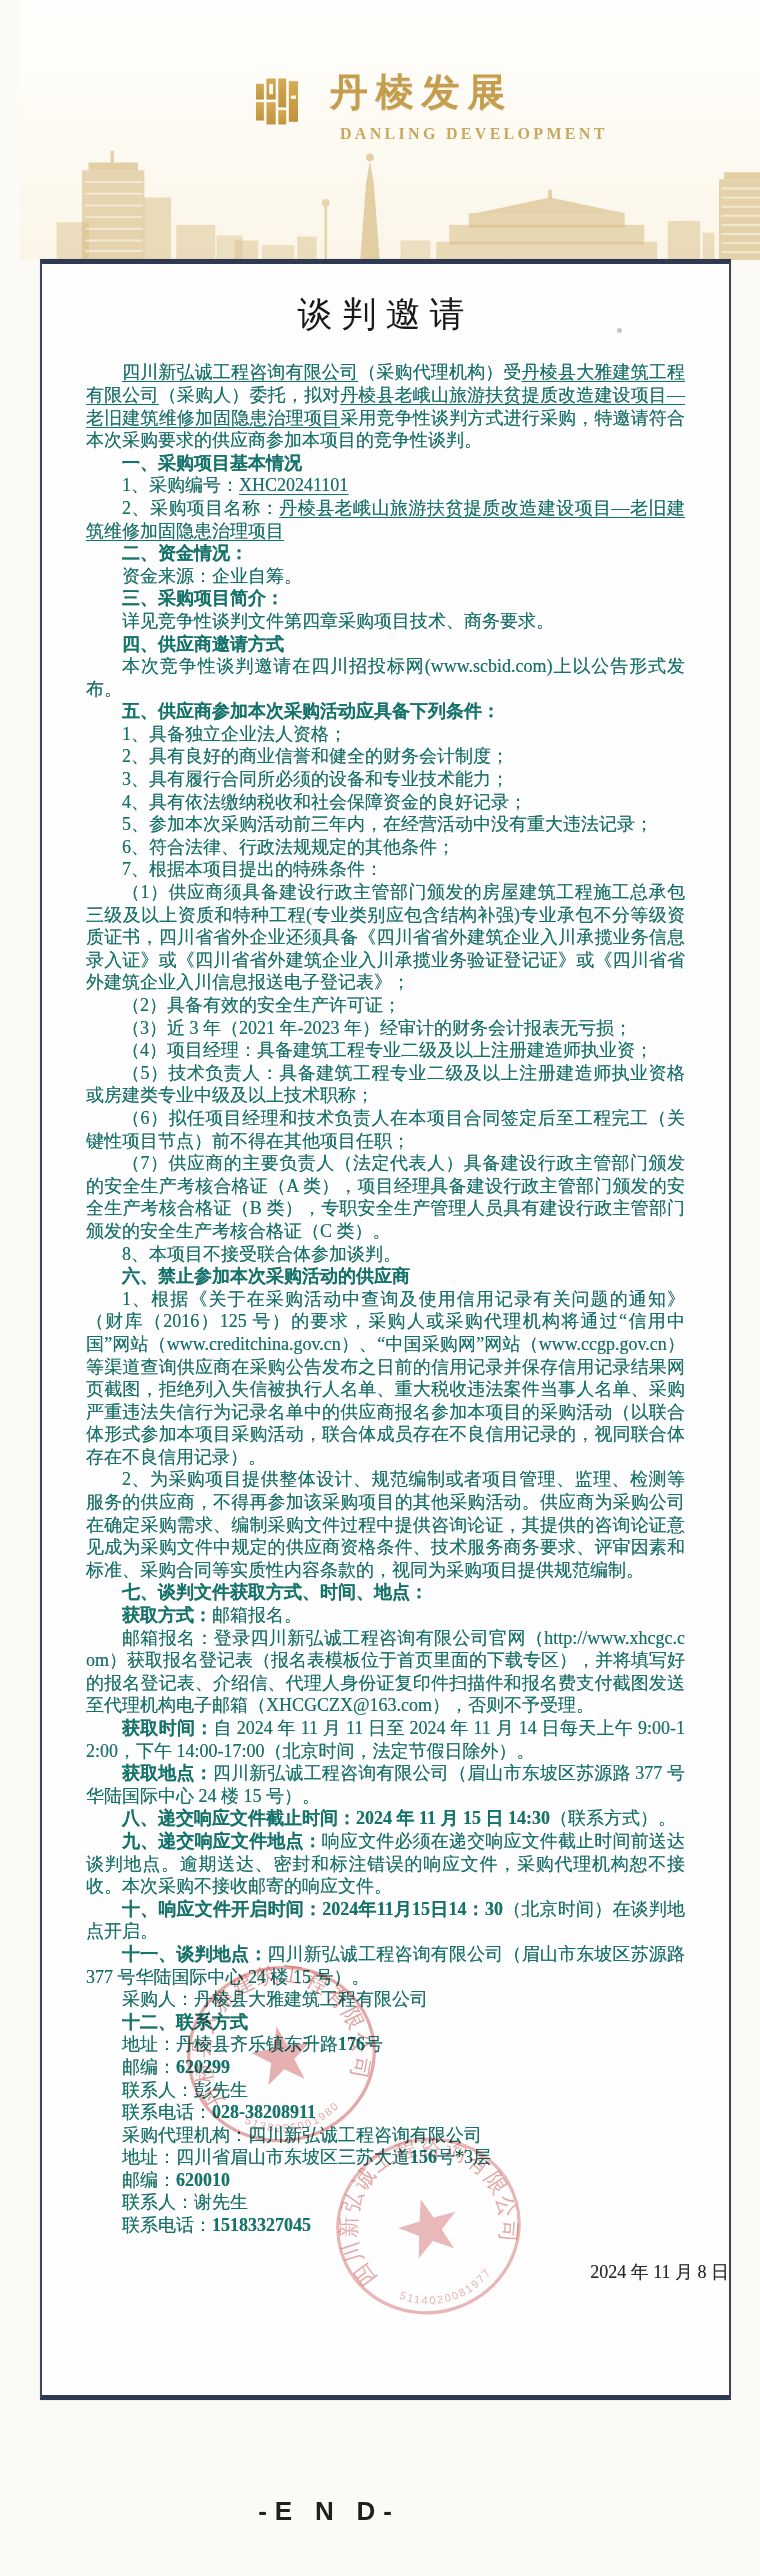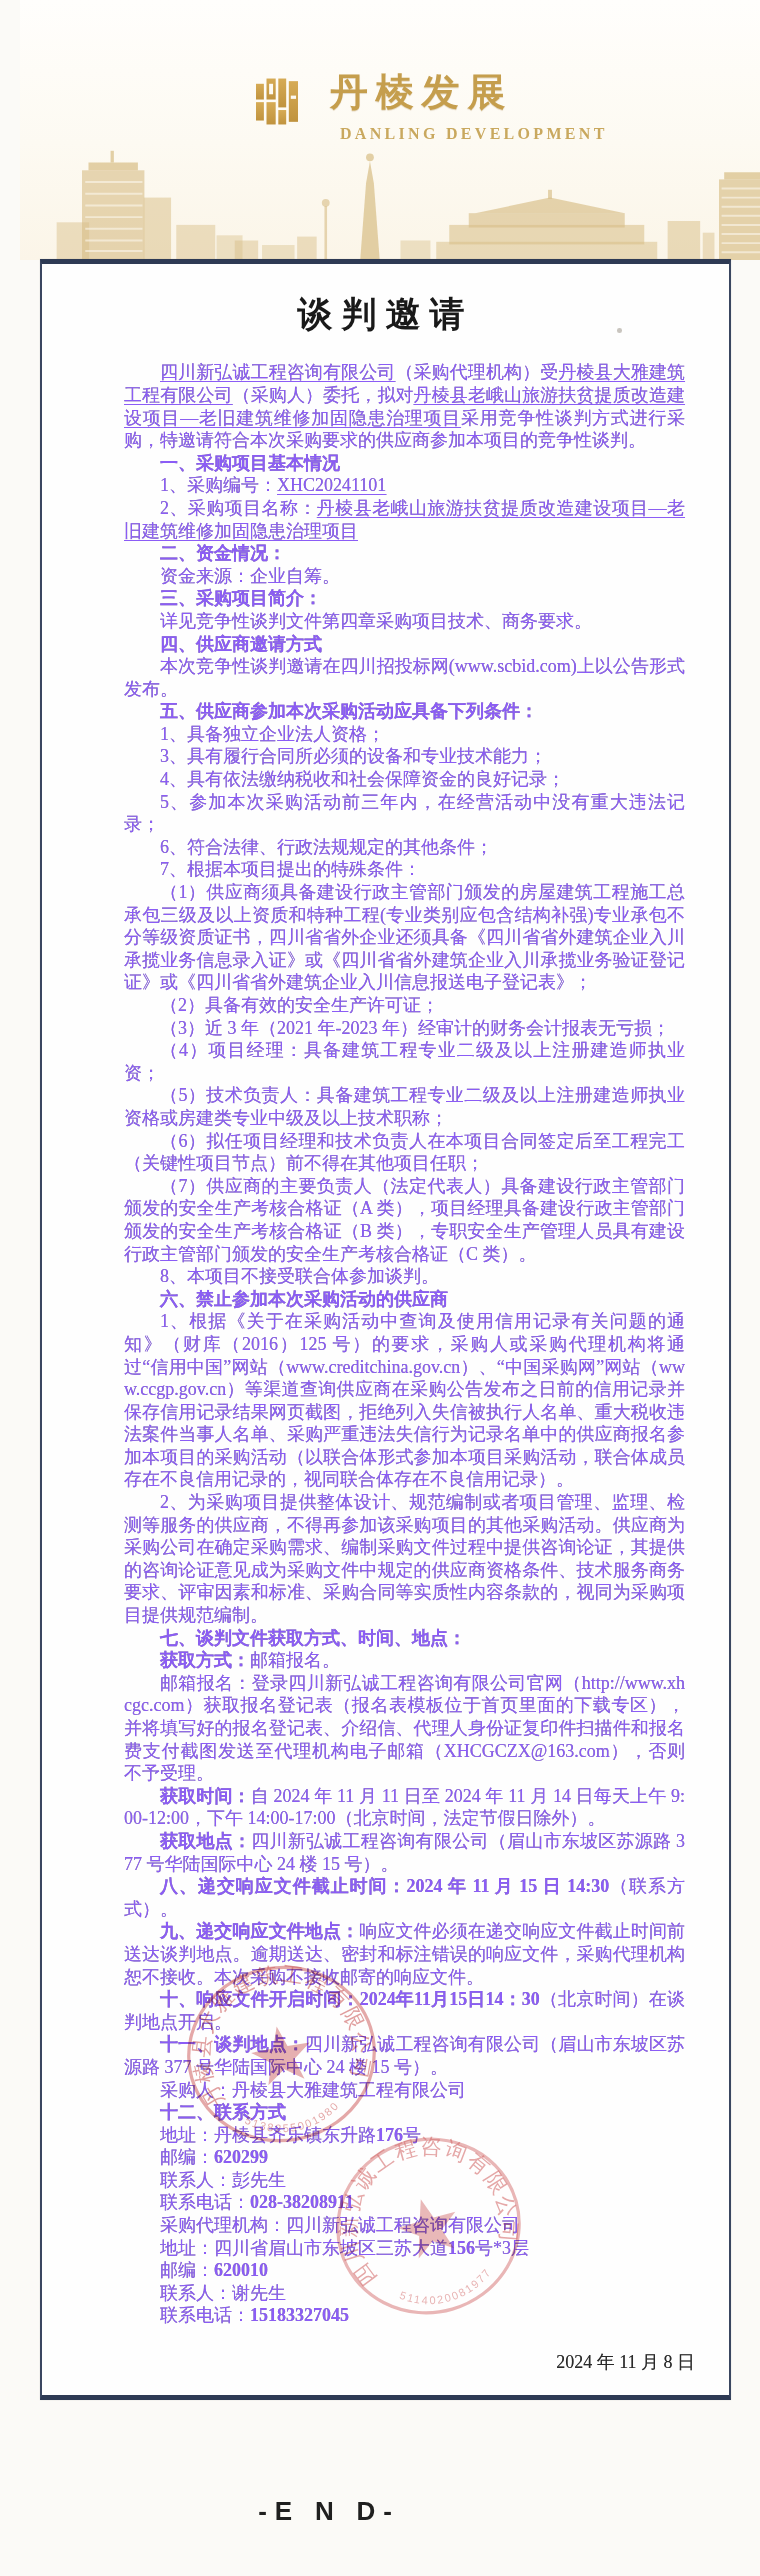--- a/index.html
+++ b/index.html
@@ -29,34 +29,33 @@
   
   .page{
     position:absolute;left:40px;top:259px;width:691px;height:2141px;box-sizing:border-box;
     background:#fefefe;
     border-left:2.6px solid #3a4660;border-right:2.6px solid #3a4660;
     border-top:5.9px solid #2e3a54;border-bottom:5.9px solid #2e3a54;
     box-shadow:0 0 1.3px rgba(0,0,0,.15);
   }
   .doc-title{
     margin:27px 0 23.4px;text-align:center;
-    font-size:35px;font-weight:bold;letter-spacing:9px;color:#191919;
+    font-size:35px;font-weight:normal;letter-spacing:9px;color:#191919;
   }
   .doc-body{
-    padding:0 44px 0 34px;
-    font-size:18px;line-height:22.6px;color:#8b5cf6;
+    padding:0 44px 0 44px;
+    font-size:18px;line-height:22.6px;color:#0f766e;
     text-align:justify;
-    margin-left:48px;
   }
   .para{margin:0;text-indent:36px;word-break:break-all;}
   .para span{text-shadow:0 0 0.3px rgba(40,40,40,.55);}
   .para .b{font-weight:bold;}
   .para .u{text-decoration:underline;text-underline-offset:3.3px;}
   .doc-date{
-    margin-top:23.4px;padding-right:34px;text-align:right;
+    margin-top:23.4px;text-align:right;
     font-size:18px;color:#2a2a2a;text-shadow:0 0 0.3px rgba(40,40,40,.55);
   }
   .speck{position:absolute;left:575px;top:64px;width:4.6px;height:4.6px;border-radius:50%;background:#c9c5bf;}
   
   .stamp{position:absolute;mix-blend-mode:multiply;opacity:.8;pointer-events:none;}
   .stamp-1{left:142px;top:1699px;transform:rotate(-10deg);}
   .stamp-2{left:289px;top:1871px;transform:rotate(-16deg);}
   
   .end-label{
     position:absolute;left:0;top:2496px;width:658px;text-align:center;
@@ -134,20 +133,21 @@
       <p class="para"><span>1、采购编号：</span><span class="u">XHC20241101</span></p>
       <p class="para"><span>2、采购项目名称：</span><span class="u">丹棱县老峨山旅游扶贫提质改造建设项目—老旧建筑维修加固隐患治理项目</span></p>
       <p class="para heading"><span class="b">二、资金情况：</span></p>
       <p class="para"><span>资金来源：企业自筹。</span></p>
       <p class="para heading"><span class="b">三、采购项目简介：</span></p>
       <p class="para"><span>详见竞争性谈判文件第四章采购项目技术、商务要求。</span></p>
       <p class="para heading"><span class="b">四、供应商邀请方式</span></p>
       <p class="para"><span>本次竞争性谈判邀请在四川招投标网(www.scbid.com)上以公告形式发布。</span></p>
       <p class="para heading"><span class="b">五、供应商参加本次采购活动应具备下列条件：</span></p>
       <p class="para"><span>1、具备独立企业法人资格；</span></p>
+      <p class="para"><span>2、具有良好的商业信誉和健全的财务会计制度；</span></p>
       <p class="para"><span>3、具有履行合同所必须的设备和专业技术能力；</span></p>
       <p class="para"><span>4、具有依法缴纳税收和社会保障资金的良好记录；</span></p>
       <p class="para"><span>5、参加本次采购活动前三年内，在经营活动中没有重大违法记录；</span></p>
       <p class="para"><span>6、符合法律、行政法规规定的其他条件；</span></p>
       <p class="para"><span>7、根据本项目提出的特殊条件：</span></p>
       <p class="para"><span>（1）供应商须具备建设行政主管部门颁发的房屋建筑工程施工总承包三级及以上资质和特种工程(专业类别应包含结构补强)专业承包不分等级资质证书，四川省省外企业还须具备《四川省省外建筑企业入川承揽业务信息录入证》或《四川省省外建筑企业入川承揽业务验证登记证》或《四川省省外建筑企业入川信息报送电子登记表》；</span></p>
       <p class="para"><span>（2）具备有效的安全生产许可证；</span></p>
       <p class="para"><span>（3）近 3 年（2021 年-2023 年）经审计的财务会计报表无亏损；</span></p>
       <p class="para"><span>（4）项目经理：具备建筑工程专业二级及以上注册建造师执业资；</span></p>
       <p class="para"><span>（5）技术负责人：具备建筑工程专业二级及以上注册建造师执业资格或房建类专业中级及以上技术职称；</span></p>

